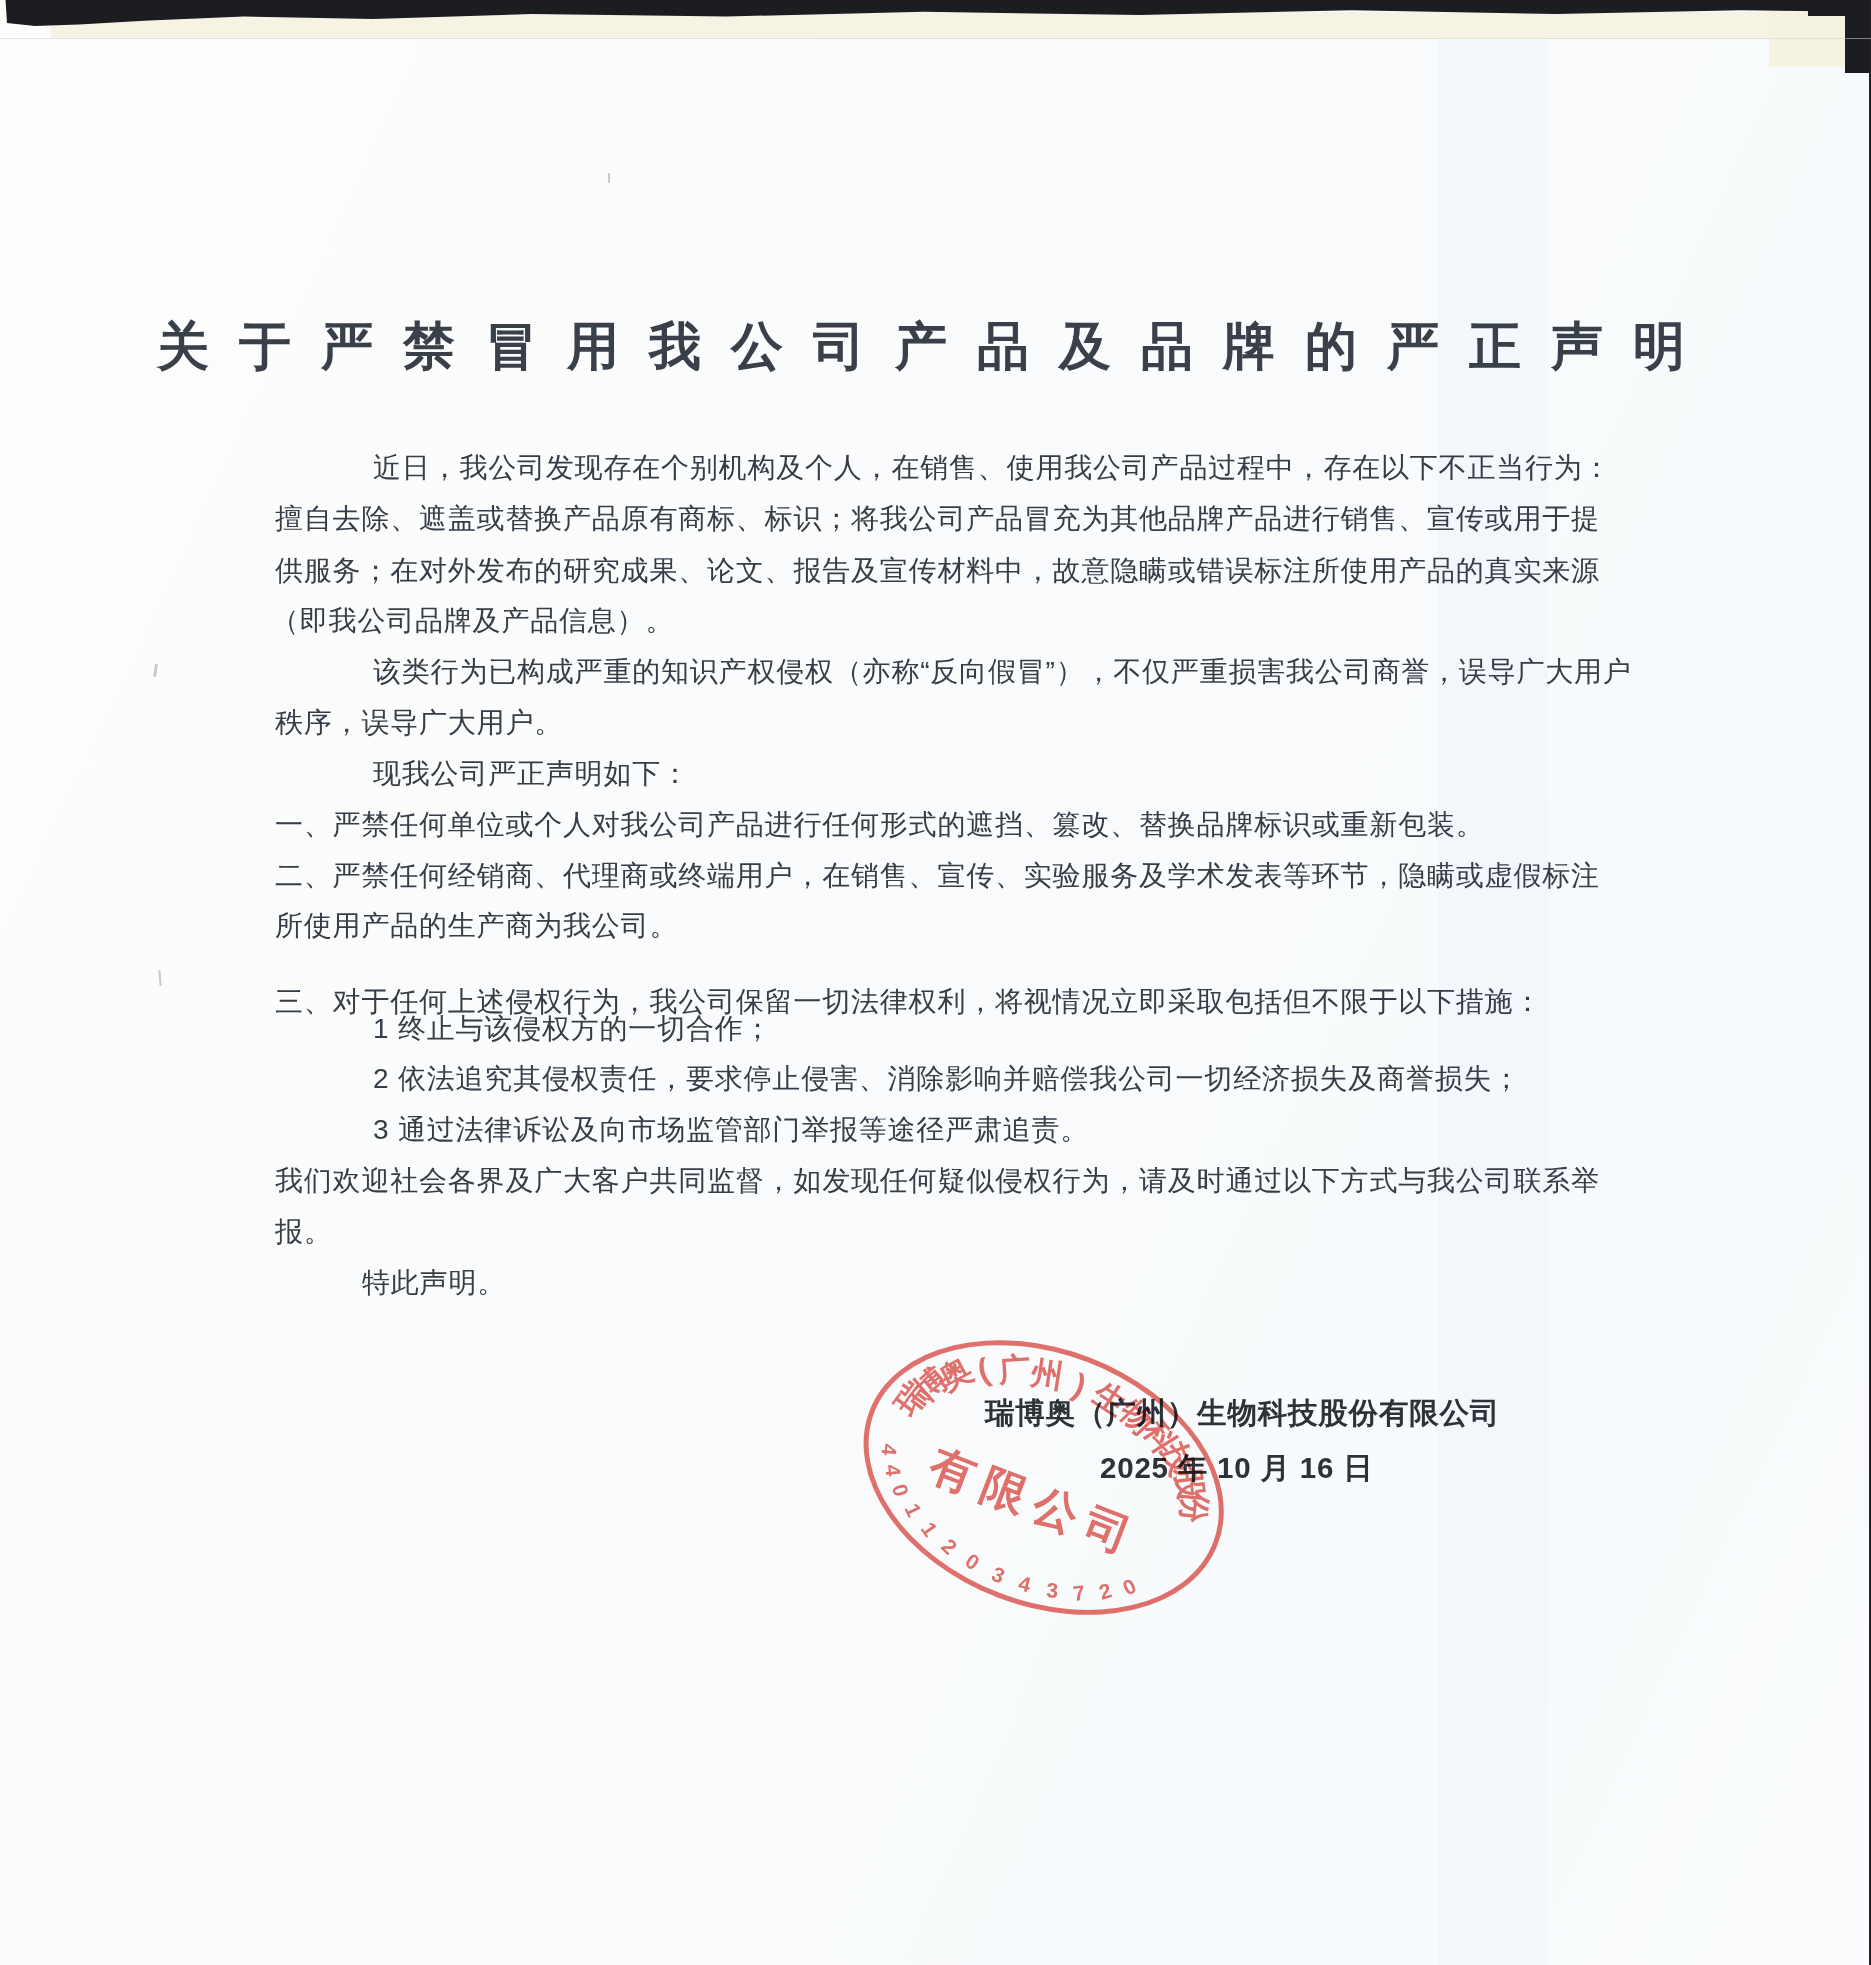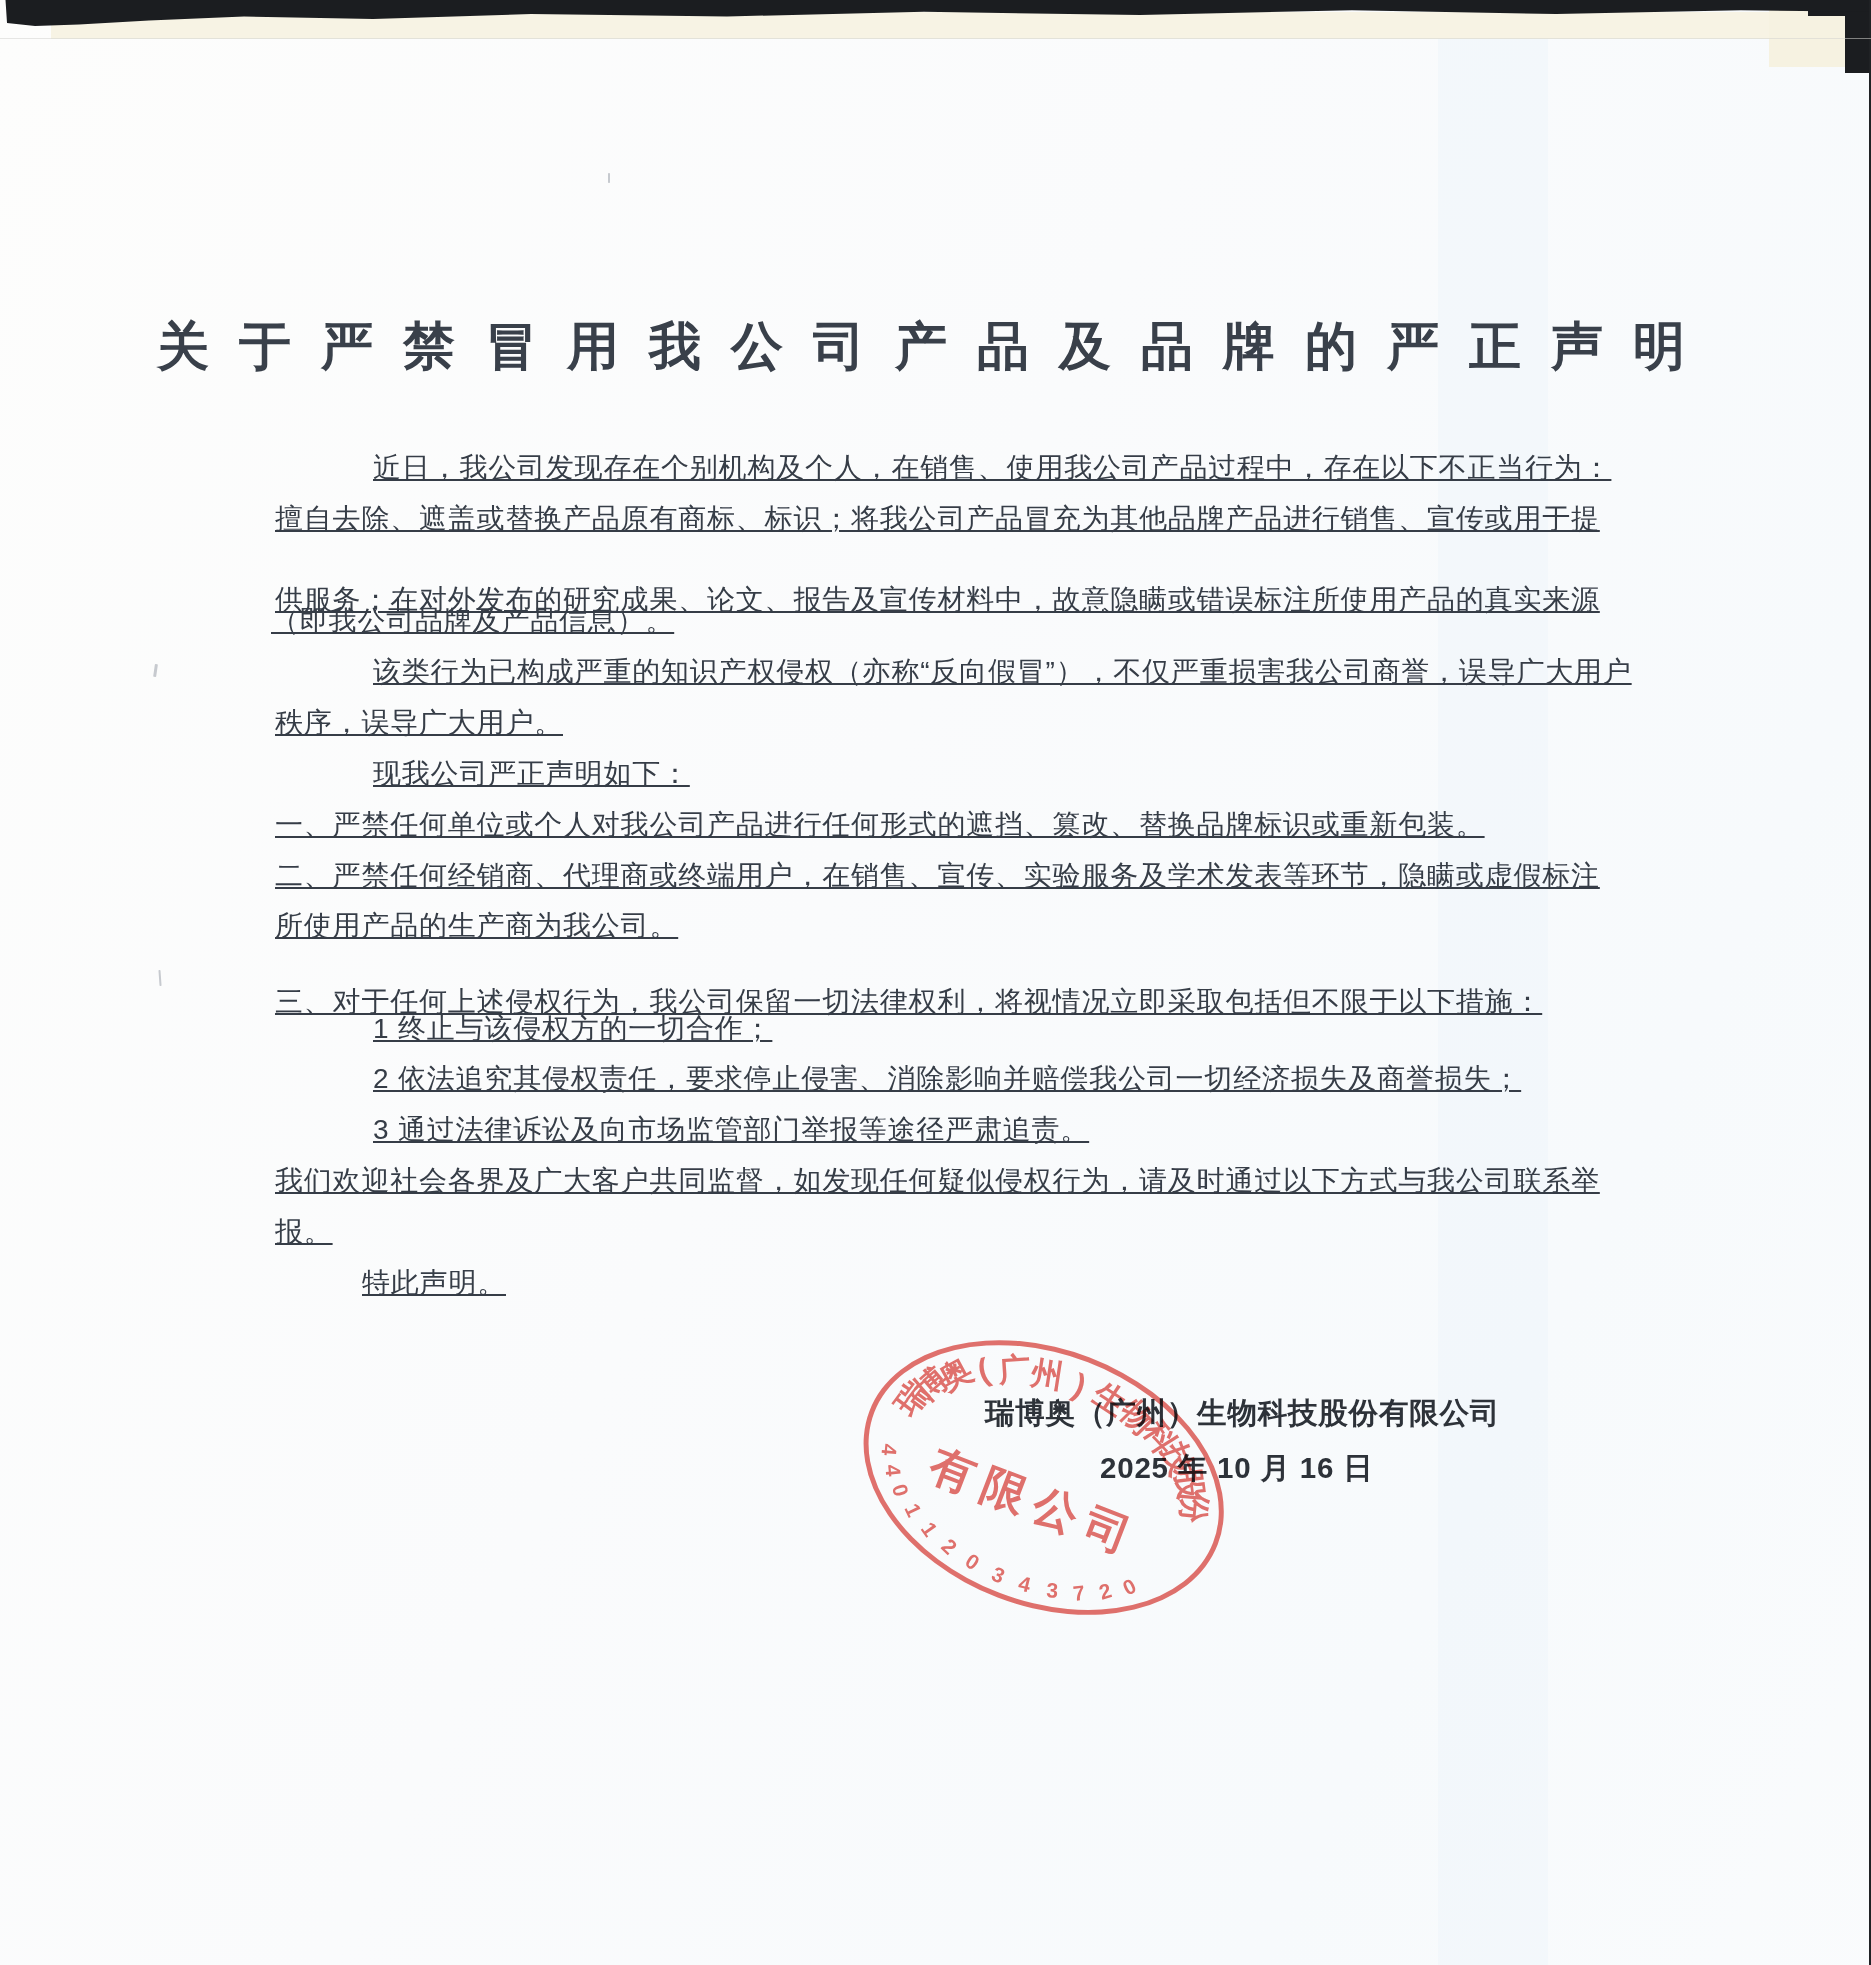--- a/index.html
+++ b/index.html
@@ -28,21 +28,21 @@
   .speck.s2{left:159px;top:970px;width:2.4px;height:15.7px;transform:rotate(-4deg);}
   .speck.s3{left:608px;top:173px;width:2px;height:10.2px;}
   
   .doc-title{
     position:absolute;left:0;top:312px;width:1872px;
     text-align:center;font-size:52px;font-weight:600;letter-spacing:30px;
     color:#39404a;white-space:nowrap;
   }
   .bline{
     position:absolute;font-size:28px;line-height:39px;white-space:nowrap;
-    color:#363d47;letter-spacing:0.8px;text-decoration:underline;
+    color:#363d47;letter-spacing:0.8px;
   }
   .in-margin{left:275px;}
   .in-indent{left:373px;}
   .in-paren{left:271px;text-align:center;}
   .in-close{left:362px;}
   .sig-line{position:absolute;font-size:29.5px;color:#2d3239;white-space:nowrap;letter-spacing:0.8px;font-weight:bold;}
   .sig-company{left:985px;top:1394px;}
   .sig-date{left:1100px;top:1449px;}
   
   .stamp{
@@ -76,21 +76,21 @@
   <div class="scan-pageline"></div>
   <div class="scan-blueband"></div>
   <div class="speck s1"></div>
   <div class="speck s2"></div>
   <div class="speck s3"></div>
 
   <div class="doc-title">关于严禁冒用我公司产品及品牌的严正声明</div>
 
   <div class="bline in-indent" style="top:448px">近日，我公司发现存在个别机构及个人，在销售、使用我公司产品过程中，存在以下不正当行为：</div>
   <div class="bline in-margin" style="top:499px">擅自去除、遮盖或替换产品原有商标、标识；将我公司产品冒充为其他品牌产品进行销售、宣传或用于提</div>
-  <div class="bline in-margin" style="top:580px">供服务；在对外发布的研究成果、论文、报告及宣传材料中，故意隐瞒或错误标注所使用产品的真实来源</div>
+  <div class="bline in-margin" style="top:551px">供服务；在对外发布的研究成果、论文、报告及宣传材料中，故意隐瞒或错误标注所使用产品的真实来源</div>
   <div class="bline in-paren" style="top:601px">（即我公司品牌及产品信息）。</div>
   <div class="bline in-indent" style="top:652px">该类行为已构成严重的知识产权侵权（亦称“反向假冒”），不仅严重损害我公司商誉，误导广大用户</div>
   <div class="bline in-margin" style="top:703px">秩序，误导广大用户。</div>
   <div class="bline in-indent" style="top:754px">现我公司严正声明如下：</div>
   <div class="bline in-margin" style="top:856px">二、严禁任何经销商、代理商或终端用户，在销售、宣传、实验服务及学术发表等环节，隐瞒或虚假标注</div>
   <div class="bline in-margin" style="top:805px">一、严禁任何单位或个人对我公司产品进行任何形式的遮挡、篡改、替换品牌标识或重新包装。</div>
   <div class="bline in-margin" style="top:906px">所使用产品的生产商为我公司。</div>
   <div class="bline in-margin" style="top:982px">三、对于任何上述侵权行为，我公司保留一切法律权利，将视情况立即采取包括但不限于以下措施：</div>
   <div class="bline in-indent" style="top:1009px">1  终止与该侵权方的一切合作；</div>
   <div class="bline in-indent" style="top:1059px">2  依法追究其侵权责任，要求停止侵害、消除影响并赔偿我公司一切经济损失及商誉损失；</div>

